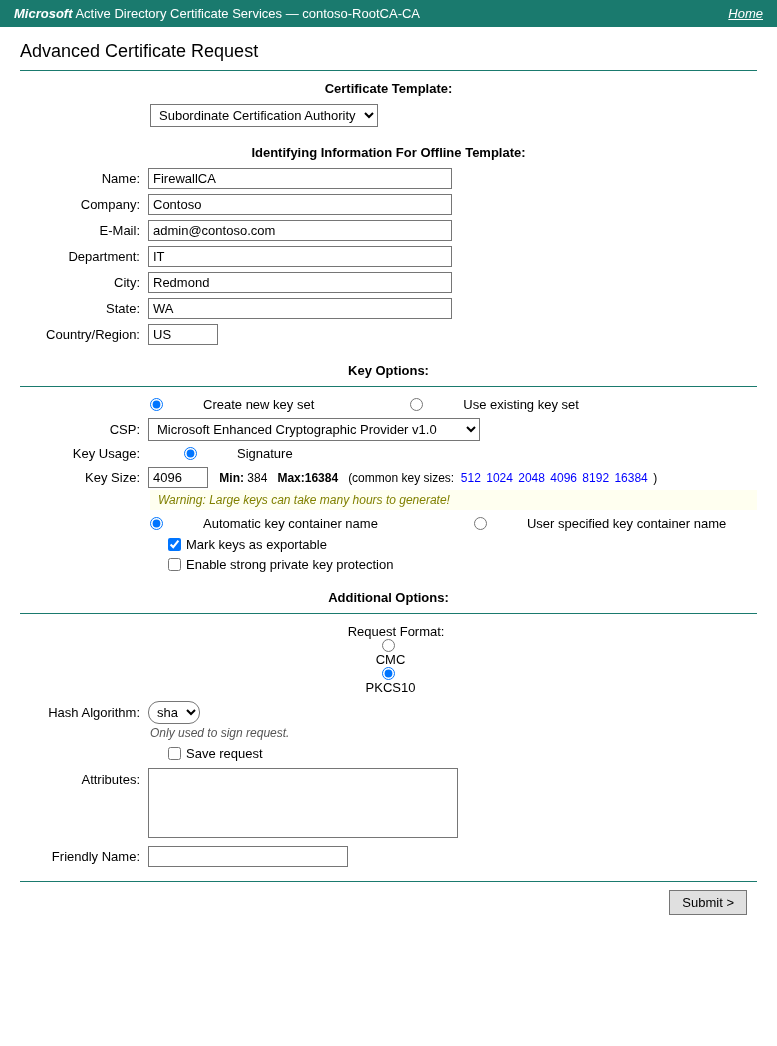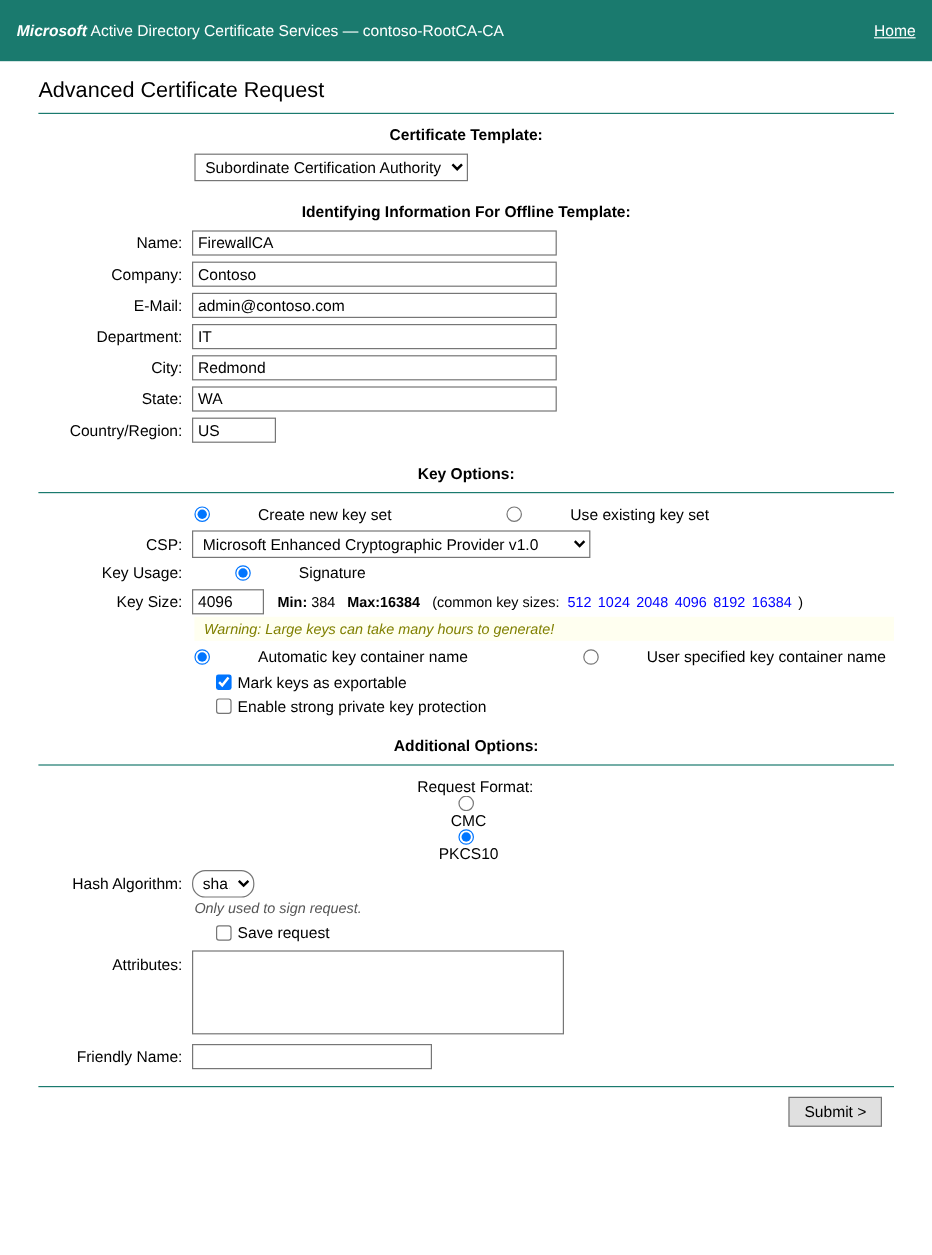--- a/index.html
+++ b/index.html
@@ -8,41 +8,42 @@
       font-size: 13px;
       color: #000;
       background: #fff;
       width: 777px;
     }
 
     
     .header {
       background-color: #1a7a6e;
       color: #fff;
-      padding: 18px 14px;
+      padding: 6px 14px;
       display: flex;
       justify-content: space-between;
       align-items: center;
     }
     .header-title {
       font-size: 13px;
     }
     .header-title span.bold-italic {
       font-weight: bold;
       font-style: italic;
     }
     .header-home a {
       color: #fff;
       text-decoration: underline;
       font-size: 13px;
+      font-style: italic;
     }
 
     
     .main {
-      padding: 14px 32px;
+      padding: 14px 20px;
     }
 
     .page-title {
       font-size: 18px;
       font-weight: normal;
       margin-bottom: 8px;
       color: #000;
     }
 
     .section-divider {

